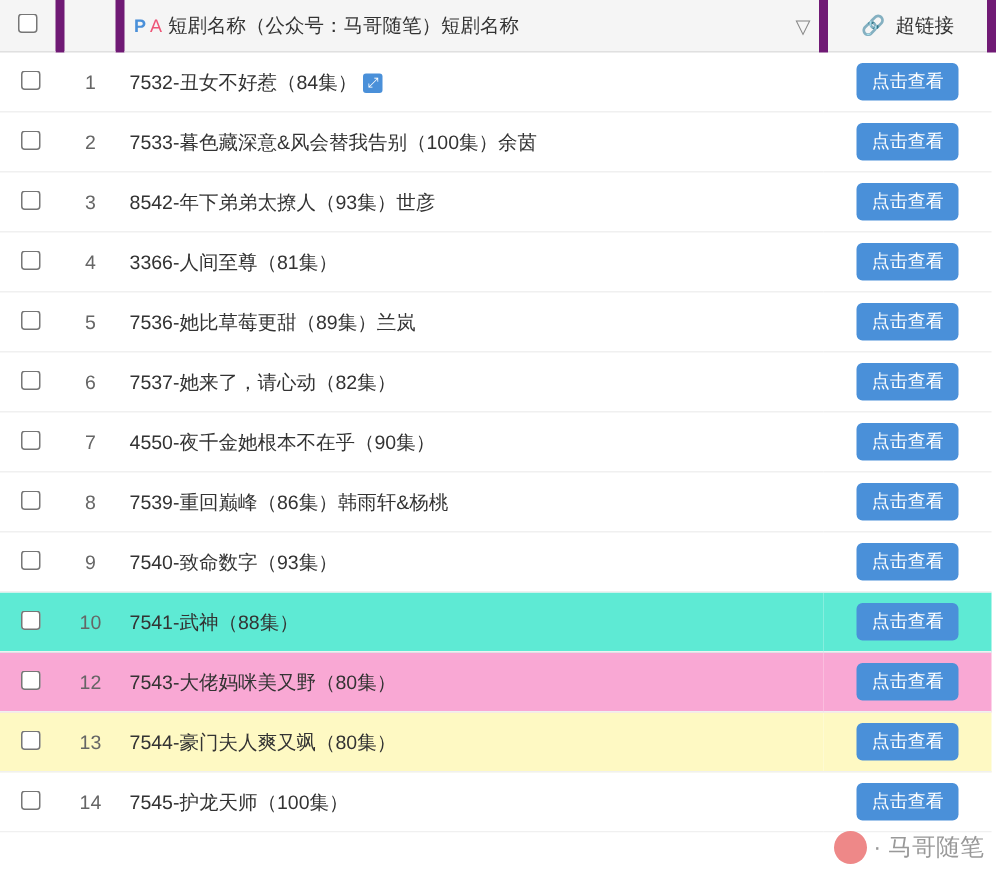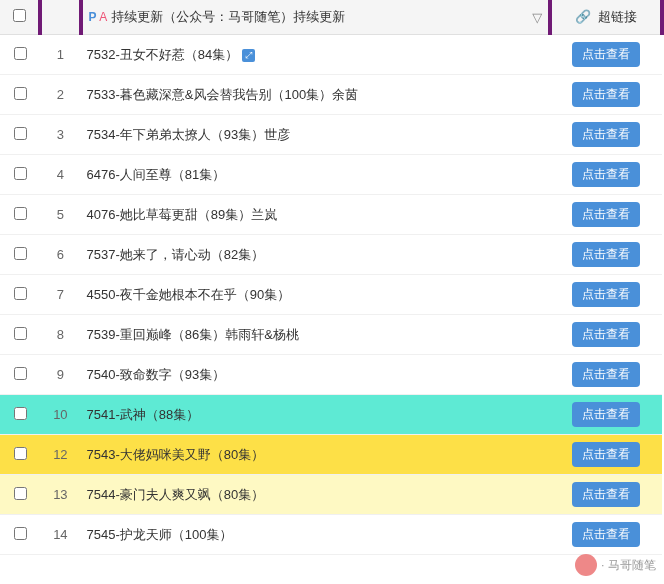--- a/index.html
+++ b/index.html
@@ -26,21 +26,21 @@
     }
     thead tr {
       background: #f5f5f5;
       border-bottom: 1px solid #e0e0e0;
     }
     thead th {
       padding: 8px 6px;
       text-align: left;
       font-weight: 500;
       color: #333;
-      border-right: 4px solid #701a75;
+      border-right: 6px solid #701a75;
       font-size: 13px;
     }
     thead th:first-child {
       width: 36px;
       text-align: center;
     }
     thead th.num-col {
       width: 36px;
       text-align: center;
     }
@@ -107,21 +107,21 @@
       font-size: 9px;
       padding: 1px 3px;
       border-radius: 2px;
       margin-left: 4px;
       vertical-align: middle;
     }
     .watermark {
       position: fixed;
       bottom: 8px;
       right: 8px;
-      font-size: 12px;
+      font-size: 16px;
       color: #999;
       display: flex;
       align-items: center;
       gap: 4px;
     }
     .watermark-avatar {
       width: 22px;
       height: 22px;
       border-radius: 50%;
       background: #e88;
@@ -138,21 +138,21 @@
         <th class="check-header">
           <input type="checkbox" style="">
         </th>
         <th class="num-col"></th>
         <th class="title-col">
           <div class="header-icons">
             <span style="font-size:12px;color:#555;">
               <span style="color:#4a90d9;font-weight:bold;">P</span>
               <span style="color:#e57;">A</span>
             </span>
-            <span>持续更新（公众号：马哥随笔）持续更新</span>
+            <span>短剧名称（公众号：马哥随笔）短剧名称</span>
             <span class="filter-icon" style="margin-left:auto;">▽</span>
           </div>
         </th>
         <th class="link-col">
           <span style="color:#4a90d9;margin-right:3px;">🔗</span>
           <span>超链接</span>
         </th>
       </tr>
     </thead>
     <tbody id="table-body">
@@ -164,33 +164,33 @@
         </tr>
         <tr style="background: rgb(255, 255, 255);">
           <td class="checkbox-cell"><input type="checkbox" style=""></td>
           <td class="num-cell">2</td>
           <td class="title-cell">7533-暮色藏深意&amp;风会替我告别（100集）余茵</td>
           <td class="link-cell"><button class="btn-view">点击查看</button></td>
         </tr>
         <tr style="background: rgb(255, 255, 255);">
           <td class="checkbox-cell"><input type="checkbox" style=""></td>
           <td class="num-cell">3</td>
-          <td class="title-cell">7534-年下弟弟太撩人（93集）世彦</td>
+          <td class="title-cell">8542-年下弟弟太撩人（93集）世彦</td>
           <td class="link-cell"><button class="btn-view">点击查看</button></td>
         </tr>
         <tr style="background: rgb(255, 255, 255);">
           <td class="checkbox-cell"><input type="checkbox" style=""></td>
           <td class="num-cell">4</td>
-          <td class="title-cell">6476-人间至尊（81集）</td>
+          <td class="title-cell">3366-人间至尊（81集）</td>
           <td class="link-cell"><button class="btn-view">点击查看</button></td>
         </tr>
         <tr style="background: rgb(255, 255, 255);">
           <td class="checkbox-cell"><input type="checkbox" style=""></td>
           <td class="num-cell">5</td>
-          <td class="title-cell">4076-她比草莓更甜（89集）兰岚</td>
+          <td class="title-cell">7536-她比草莓更甜（89集）兰岚</td>
           <td class="link-cell"><button class="btn-view">点击查看</button></td>
         </tr>
         <tr style="background: rgb(255, 255, 255);">
           <td class="checkbox-cell"><input type="checkbox" style=""></td>
           <td class="num-cell">6</td>
           <td class="title-cell">7537-她来了，请心动（82集）</td>
           <td class="link-cell"><button class="btn-view">点击查看</button></td>
         </tr>
         <tr style="background: rgb(255, 255, 255);">
           <td class="checkbox-cell"><input type="checkbox" style=""></td>
@@ -209,21 +209,21 @@
           <td class="num-cell">9</td>
           <td class="title-cell">7540-致命数字（93集）</td>
           <td class="link-cell"><button class="btn-view">点击查看</button></td>
         </tr>
         <tr style="background: #5eead4;">
           <td class="checkbox-cell"><input type="checkbox" style=""></td>
           <td class="num-cell">10</td>
           <td class="title-cell">7541-武神（88集）</td>
           <td class="link-cell"><button class="btn-view">点击查看</button></td>
         </tr>
-        <tr style="background: #fde047;">
+        <tr style="background: #f9a8d4;">
           <td class="checkbox-cell"><input type="checkbox" style=""></td>
           <td class="num-cell">12</td>
           <td class="title-cell">7543-大佬妈咪美又野（80集）</td>
           <td class="link-cell"><button class="btn-view">点击查看</button></td>
         </tr>
         <tr style="background: #fef9c3;">
           <td class="checkbox-cell"><input type="checkbox" style=""></td>
           <td class="num-cell">13</td>
           <td class="title-cell">7544-豪门夫人爽又飒（80集）</td>
           <td class="link-cell"><button class="btn-view">点击查看</button></td>

